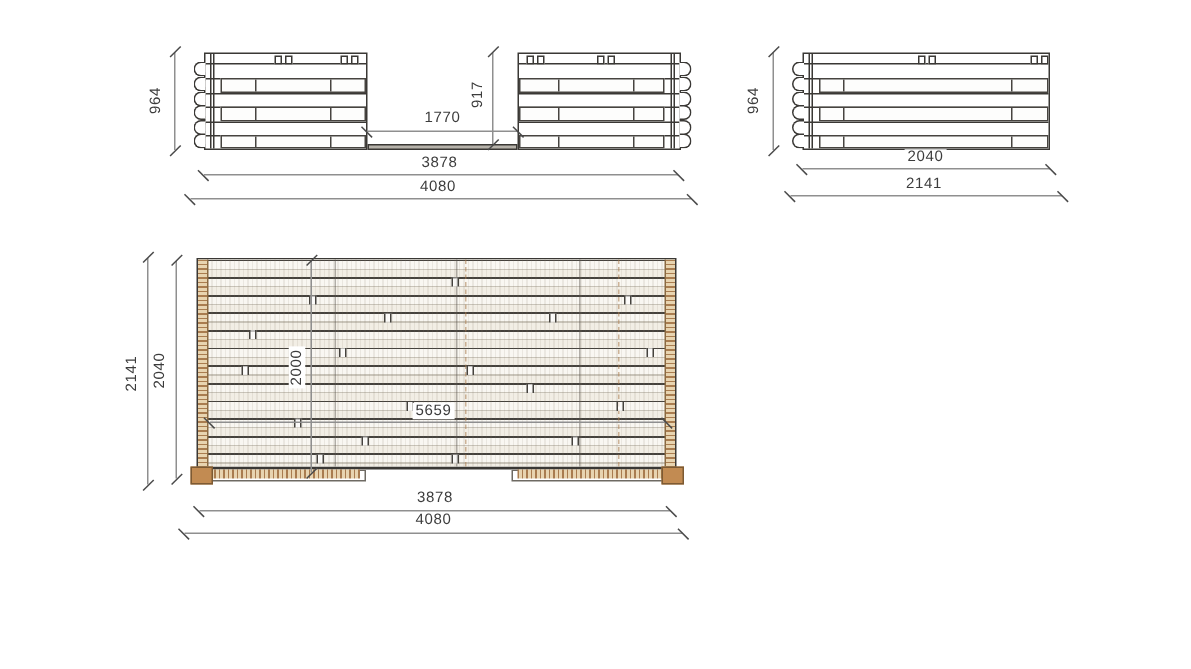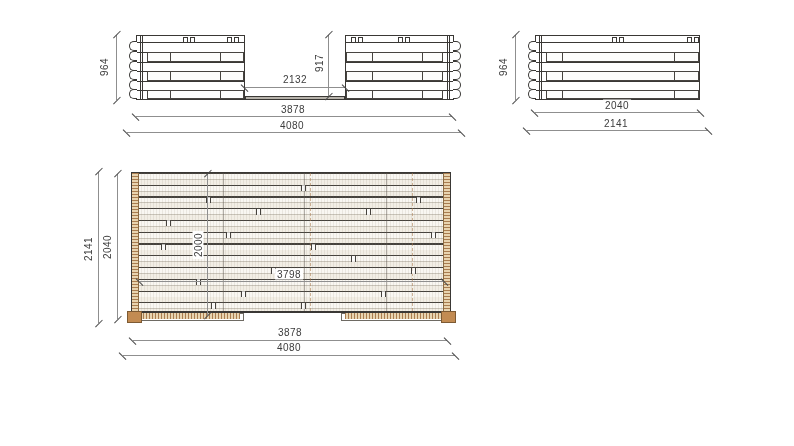--- a/index.html
+++ b/index.html
@@ -121,21 +121,21 @@
 
     <div class="sill" style="left:245px;top:96px;width:100px;height:4px;"></div>
 
     <div class="dim-v" style="left:116px;top:35px;height:65px;"></div>
     <div class="lbl rot" style="left:104px;top:67px;">964</div>
 
     <div class="dim-v" style="left:328px;top:35px;height:61px;"></div>
     <div class="lbl rot" style="left:319px;top:63px;">917</div>
 
     <div class="dim-h" style="left:245px;top:87px;width:100px;"></div>
-    <div class="lbl" style="left:295px;top:79px;">2132</div>
+    <div class="lbl" style="left:295px;top:79px;">1770</div>
 
     <div class="dim-h" style="left:136px;top:116px;width:316px;"></div>
     <div class="lbl" style="left:293px;top:109px;">3878</div>
 
     <div class="dim-h" style="left:127px;top:132px;width:334px;"></div>
     <div class="lbl" style="left:292px;top:125px;">4080</div>
   </div>
 
   <div>
     <div class="wall" style="left:535px;top:35px;width:165px;height:65px;">
@@ -220,21 +220,21 @@
     <div class="dim-v" style="left:98px;top:172px;height:151px;"></div>
     <div class="lbl rot" style="left:88px;top:249px;">2141</div>
 
     <div class="dim-v" style="left:117px;top:174px;height:145px;"></div>
     <div class="lbl rot" style="left:107px;top:247px;">2040</div>
 
     <div class="dim-v" style="left:207px;top:174px;height:141px;"></div>
     <div class="lbl rot" style="left:198px;top:245px;">2000</div>
 
     <div class="dim-h" style="left:140px;top:281px;width:304px;"></div>
-    <div class="lbl" style="left:289px;top:274px;">3798</div>
+    <div class="lbl" style="left:289px;top:274px;">5659</div>
 
     <div class="dim-h" style="left:133px;top:340px;width:314px;"></div>
     <div class="lbl" style="left:290px;top:332px;">3878</div>
 
     <div class="dim-h" style="left:123px;top:355px;width:332px;"></div>
     <div class="lbl" style="left:289px;top:347px;">4080</div>
   </div>
 
 </div>
 

